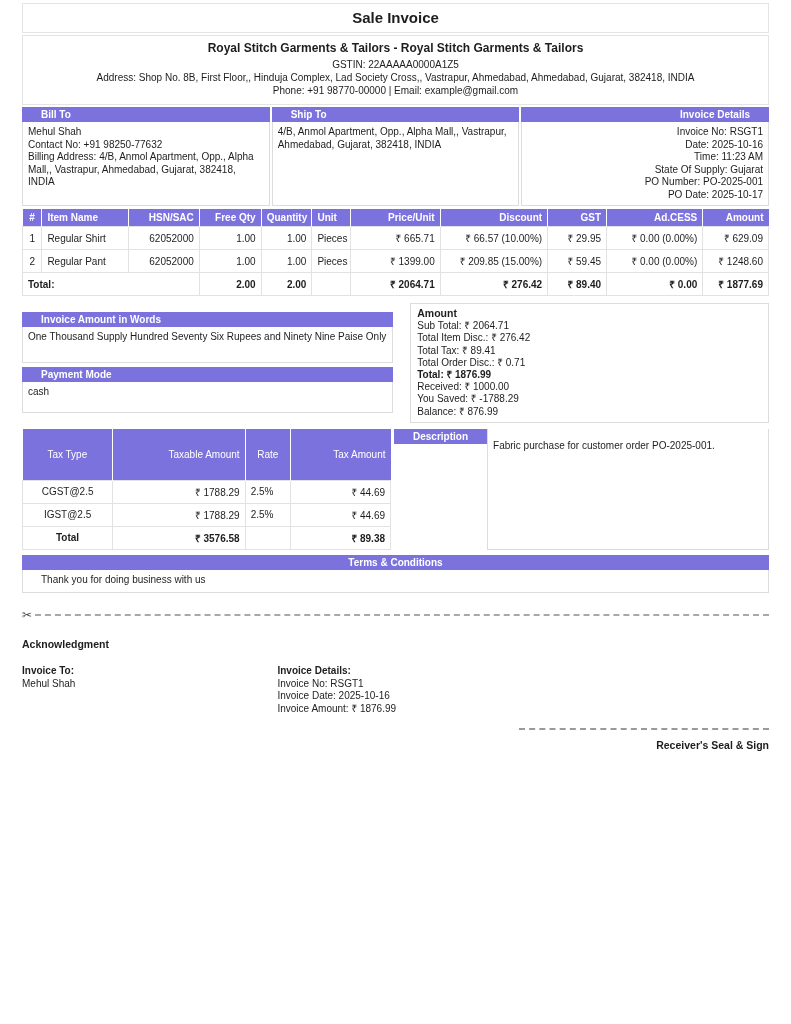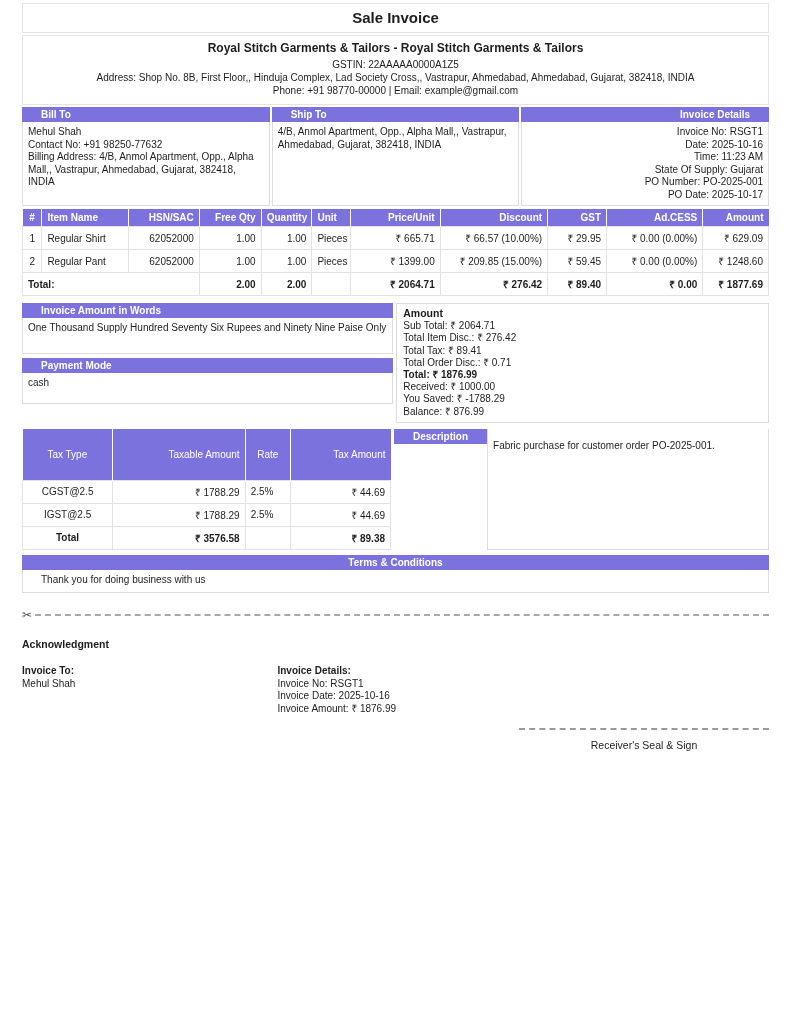--- a/index.html
+++ b/index.html
@@ -22,21 +22,21 @@
   .party-content { border:1px solid #dcdcdc; border-top:none; flex:1; padding:4px 5px; font-size:10px; line-height:12.5px; min-height:71px; }
   .party-content.right { text-align:right; }
 
   table.items { width:100%; border-collapse:collapse; margin-top:3px; font-size:10px; table-layout:fixed; }
   table.items th { background:#7b72dd; color:#fff; font-weight:bold; padding:3px 5px; border-right:1px solid #fff; font-size:10px; }
   table.items th:last-child { border-right:none; }
   table.items td { border:1px solid #e2e2e2; padding:4px 5px; }
   .al { text-align:left; } .ar { text-align:right; } .ac { text-align:center; }
   tr.total-row td { font-weight:bold; }
 
-  .mid { display:flex; gap:3px; margin-top:7px; align-items:flex-start; }
+  .mid { display:flex; gap:17px; margin-top:7px; align-items:center; }
   .mid-left { width:49.7%; }
   .box { border:1px solid #dcdcdc; border-top:none; padding:4px 5px; font-size:10px; }
   .words-box { height:36px; }
   .cash-box { height:31px; }
   .gap4 { height:4px; }
   .amount-panel { flex:1; border:1px solid #dcdcdc; padding:3px 6px 4px; font-size:10px; line-height:12.2px; }
   .amount-panel .hdr { font-weight:bold; font-size:10.5px; margin-bottom:1px; }
   .amount-panel .bold { font-weight:bold; }
 
   .bottom { display:flex; gap:3px; margin-top:6px; align-items:stretch; }
@@ -57,21 +57,21 @@
 
   .ack { margin-top:17px; font-size:10px; }
   .ack-title { font-weight:bold; font-size:10.5px; }
   .ack-row { display:flex; margin-top:15px; }
   .ack-left { width:34.2%; }
   .ack-label { font-weight:bold; }
   .ack line, .ack div { line-height:12.5px; }
 
   .seal { width:250px; margin-left:auto; margin-top:13px; text-align:center; }
   .seal-line { border-top:2px dashed #9a9a9a; height:0; }
-  .seal-label { font-weight:normal; font-size:10.5px; margin-top:9px; }
+  .seal-label { font-weight:bold; font-size:10.5px; margin-top:9px;text-align:right; }
 </style>
 </head>
 <body>
 
 <div class="page">
 
   <div class="title-box">Sale Invoice</div>
 
   <div class="company-box">
     <div class="company-name">Royal Stitch Garments &amp; Tailors - Royal Stitch Garments &amp; Tailors</div>

